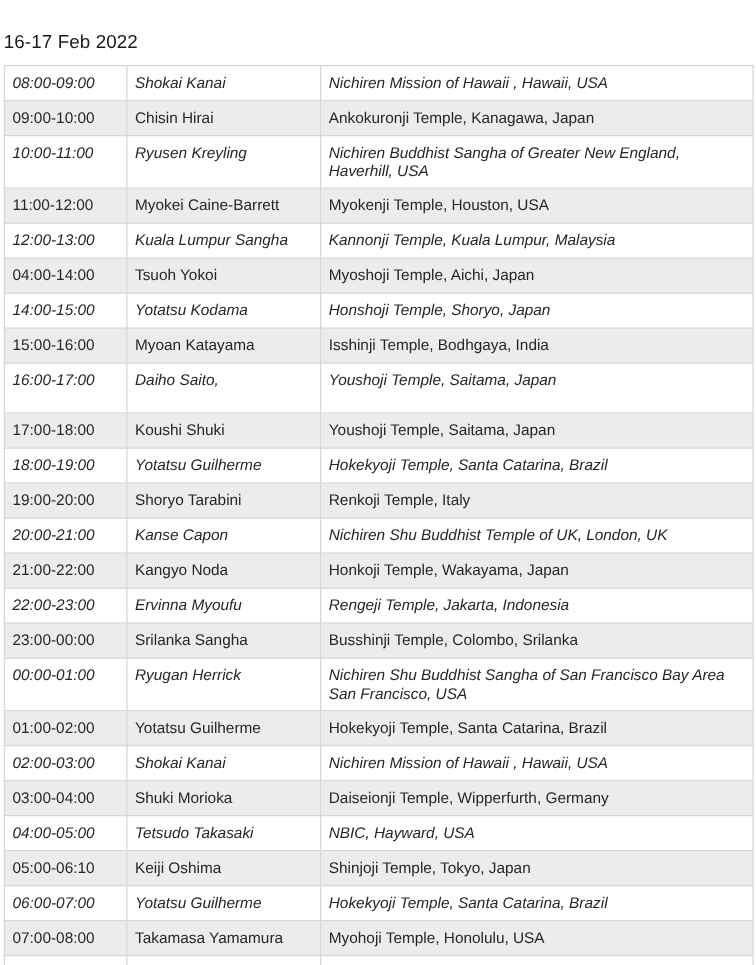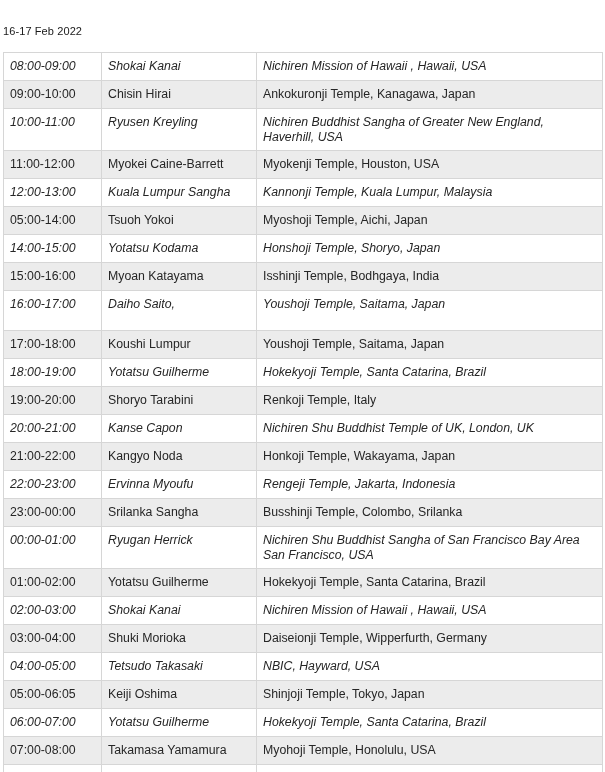--- a/index.html
+++ b/index.html
@@ -12,21 +12,21 @@
     height: 772px;
     overflow: hidden;
     position: relative;
     font-family: "Liberation Sans", "DejaVu Sans", sans-serif;
     color: #222222;
   }
   .title {
     position: absolute;
     left: 3px;
     top: 25px;
-    font-size: 11px;
+    font-size: 15px;
     color: #1a1a1a;
     letter-spacing: 0.1px;
   }
   table.schedule {
     position: absolute;
     left: 3px;
     top: 52px;
     width: 599px;
     border-collapse: collapse;
     table-layout: fixed;
@@ -80,42 +80,42 @@
       <td>11:00-12:00</td>
       <td>Myokei Caine-Barrett</td>
       <td>Myokenji Temple, Houston, USA</td>
     </tr>
     <tr class="odd single">
       <td>12:00-13:00</td>
       <td>Kuala Lumpur Sangha</td>
       <td>Kannonji Temple, Kuala Lumpur, Malaysia</td>
     </tr>
     <tr class="even single">
-      <td>05:00-14:00</td>
+      <td>04:00-14:00</td>
       <td>Tsuoh Yokoi</td>
       <td>Myoshoji Temple, Aichi, Japan</td>
     </tr>
     <tr class="odd single">
       <td>14:00-15:00</td>
       <td>Yotatsu Kodama</td>
       <td>Honshoji Temple, Shoryo, Japan</td>
     </tr>
     <tr class="even single">
       <td>15:00-16:00</td>
       <td>Myoan Katayama</td>
       <td>Isshinji Temple, Bodhgaya, India</td>
     </tr>
     <tr class="odd extra">
       <td>16:00-17:00</td>
       <td>Daiho Saito,</td>
       <td>Youshoji Temple, Saitama, Japan</td>
     </tr>
     <tr class="even single">
       <td>17:00-18:00</td>
-      <td>Koushi Lumpur</td>
+      <td>Koushi Shuki</td>
       <td>Youshoji Temple, Saitama, Japan</td>
     </tr>
     <tr class="odd single">
       <td>18:00-19:00</td>
       <td>Yotatsu Guilherme</td>
       <td>Hokekyoji Temple, Santa Catarina, Brazil</td>
     </tr>
     <tr class="even single">
       <td>19:00-20:00</td>
       <td>Shoryo Tarabini</td>
@@ -160,21 +160,21 @@
       <td>03:00-04:00</td>
       <td>Shuki Morioka</td>
       <td>Daiseionji Temple, Wipperfurth, Germany</td>
     </tr>
     <tr class="odd single">
       <td>04:00-05:00</td>
       <td>Tetsudo Takasaki</td>
       <td>NBIC, Hayward, USA</td>
     </tr>
     <tr class="even single">
-      <td>05:00-06:05</td>
+      <td>05:00-06:10</td>
       <td>Keiji Oshima</td>
       <td>Shinjoji Temple, Tokyo, Japan</td>
     </tr>
     <tr class="odd single">
       <td>06:00-07:00</td>
       <td>Yotatsu Guilherme</td>
       <td>Hokekyoji Temple, Santa Catarina, Brazil</td>
     </tr>
     <tr class="even single">
       <td>07:00-08:00</td>

